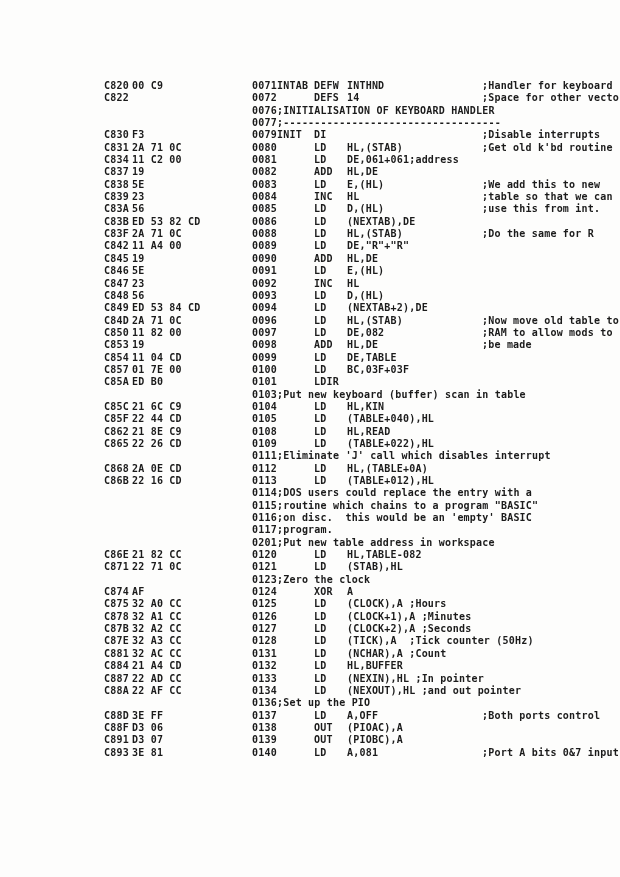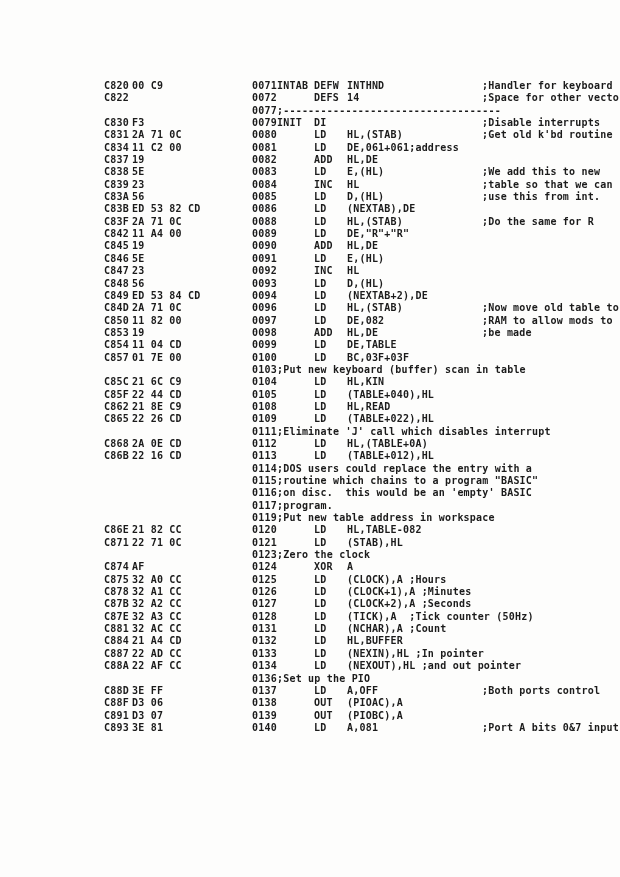--- a/index.html
+++ b/index.html
@@ -25,20 +25,21 @@
   .cmt { left: 332px; margin-left: 46px; }
   .full { left: 173px; }
 </style>
 </head>
 <body>
 
 <div class="page">
   <div class="listing" id="listing">
       <div class="line"><span class="addr">C820</span><span class="bytes">00 C9</span><span class="lno">0071</span><span class="label">INTAB</span><span class="op">DEFW</span><span class="arg">INTHND</span><span class="cmt">;Handler for keyboard</span></div>
       <div class="line"><span class="addr">C822</span><span class="lno">0072</span><span class="op">DEFS</span><span class="arg">14</span><span class="cmt">;Space for other vector</span></div>
+      <div class="line"><span class="lno">0076</span><span class="full">;INITIALISATION OF KEYBOARD HANDLER</span></div>
       <div class="line"><span class="lno">0077</span><span class="full">;-----------------------------------</span></div>
       <div class="line"><span class="addr">C830</span><span class="bytes">F3</span><span class="lno">0079</span><span class="label">INIT</span><span class="op">DI</span><span class="cmt">;Disable interrupts</span></div>
       <div class="line"><span class="addr">C831</span><span class="bytes">2A 71 0C</span><span class="lno">0080</span><span class="op">LD</span><span class="arg">HL,(STAB)</span><span class="cmt">;Get old k'bd routine</span></div>
       <div class="line"><span class="addr">C834</span><span class="bytes">11 C2 00</span><span class="lno">0081</span><span class="op">LD</span><span class="arg">DE,061+061;address</span></div>
       <div class="line"><span class="addr">C837</span><span class="bytes">19</span><span class="lno">0082</span><span class="op">ADD</span><span class="arg">HL,DE</span></div>
       <div class="line"><span class="addr">C838</span><span class="bytes">5E</span><span class="lno">0083</span><span class="op">LD</span><span class="arg">E,(HL)</span><span class="cmt">;We add this to new</span></div>
       <div class="line"><span class="addr">C839</span><span class="bytes">23</span><span class="lno">0084</span><span class="op">INC</span><span class="arg">HL</span><span class="cmt">;table so that we can</span></div>
       <div class="line"><span class="addr">C83A</span><span class="bytes">56</span><span class="lno">0085</span><span class="op">LD</span><span class="arg">D,(HL)</span><span class="cmt">;use this from int.</span></div>
       <div class="line"><span class="addr">C83B</span><span class="bytes">ED 53 82 CD</span><span class="lno">0086</span><span class="op">LD</span><span class="arg">(NEXTAB),DE</span></div>
       <div class="line"><span class="addr">C83F</span><span class="bytes">2A 71 0C</span><span class="lno">0088</span><span class="op">LD</span><span class="arg">HL,(STAB)</span><span class="cmt">;Do the same for R</span></div>
@@ -46,33 +47,34 @@
       <div class="line"><span class="addr">C845</span><span class="bytes">19</span><span class="lno">0090</span><span class="op">ADD</span><span class="arg">HL,DE</span></div>
       <div class="line"><span class="addr">C846</span><span class="bytes">5E</span><span class="lno">0091</span><span class="op">LD</span><span class="arg">E,(HL)</span></div>
       <div class="line"><span class="addr">C847</span><span class="bytes">23</span><span class="lno">0092</span><span class="op">INC</span><span class="arg">HL</span></div>
       <div class="line"><span class="addr">C848</span><span class="bytes">56</span><span class="lno">0093</span><span class="op">LD</span><span class="arg">D,(HL)</span></div>
       <div class="line"><span class="addr">C849</span><span class="bytes">ED 53 84 CD</span><span class="lno">0094</span><span class="op">LD</span><span class="arg">(NEXTAB+2),DE</span></div>
       <div class="line"><span class="addr">C84D</span><span class="bytes">2A 71 0C</span><span class="lno">0096</span><span class="op">LD</span><span class="arg">HL,(STAB)</span><span class="cmt">;Now move old table to</span></div>
       <div class="line"><span class="addr">C850</span><span class="bytes">11 82 00</span><span class="lno">0097</span><span class="op">LD</span><span class="arg">DE,082</span><span class="cmt">;RAM to allow mods to</span></div>
       <div class="line"><span class="addr">C853</span><span class="bytes">19</span><span class="lno">0098</span><span class="op">ADD</span><span class="arg">HL,DE</span><span class="cmt">;be made</span></div>
       <div class="line"><span class="addr">C854</span><span class="bytes">11 04 CD</span><span class="lno">0099</span><span class="op">LD</span><span class="arg">DE,TABLE</span></div>
       <div class="line"><span class="addr">C857</span><span class="bytes">01 7E 00</span><span class="lno">0100</span><span class="op">LD</span><span class="arg">BC,03F+03F</span></div>
+      <div class="line"><span class="addr">C85A</span><span class="bytes">ED B0</span><span class="lno">0101</span><span class="op">LDIR</span></div>
       <div class="line"><span class="lno">0103</span><span class="full">;Put new keyboard (buffer) scan in table</span></div>
       <div class="line"><span class="addr">C85C</span><span class="bytes">21 6C C9</span><span class="lno">0104</span><span class="op">LD</span><span class="arg">HL,KIN</span></div>
       <div class="line"><span class="addr">C85F</span><span class="bytes">22 44 CD</span><span class="lno">0105</span><span class="op">LD</span><span class="arg">(TABLE+040),HL</span></div>
       <div class="line"><span class="addr">C862</span><span class="bytes">21 8E C9</span><span class="lno">0108</span><span class="op">LD</span><span class="arg">HL,READ</span></div>
       <div class="line"><span class="addr">C865</span><span class="bytes">22 26 CD</span><span class="lno">0109</span><span class="op">LD</span><span class="arg">(TABLE+022),HL</span></div>
       <div class="line"><span class="lno">0111</span><span class="full">;Eliminate 'J' call which disables interrupt</span></div>
       <div class="line"><span class="addr">C868</span><span class="bytes">2A 0E CD</span><span class="lno">0112</span><span class="op">LD</span><span class="arg">HL,(TABLE+0A)</span></div>
       <div class="line"><span class="addr">C86B</span><span class="bytes">22 16 CD</span><span class="lno">0113</span><span class="op">LD</span><span class="arg">(TABLE+012),HL</span></div>
       <div class="line"><span class="lno">0114</span><span class="full">;DOS users could replace the entry with a</span></div>
       <div class="line"><span class="lno">0115</span><span class="full">;routine which chains to a program "BASIC"</span></div>
       <div class="line"><span class="lno">0116</span><span class="full">;on disc.  this would be an 'empty' BASIC</span></div>
       <div class="line"><span class="lno">0117</span><span class="full">;program.</span></div>
-      <div class="line"><span class="lno">0119</span><span class="full">;Put new table address in workspace</span></div>
+      <div class="line"><span class="lno">0201</span><span class="full">;Put new table address in workspace</span></div>
       <div class="line"><span class="addr">C86E</span><span class="bytes">21 82 CC</span><span class="lno">0120</span><span class="op">LD</span><span class="arg">HL,TABLE-082</span></div>
       <div class="line"><span class="addr">C871</span><span class="bytes">22 71 0C</span><span class="lno">0121</span><span class="op">LD</span><span class="arg">(STAB),HL</span></div>
       <div class="line"><span class="lno">0123</span><span class="full">;Zero the clock</span></div>
       <div class="line"><span class="addr">C874</span><span class="bytes">AF</span><span class="lno">0124</span><span class="op">XOR</span><span class="arg">A</span></div>
       <div class="line"><span class="addr">C875</span><span class="bytes">32 A0 CC</span><span class="lno">0125</span><span class="op">LD</span><span class="arg">(CLOCK),A ;Hours</span></div>
       <div class="line"><span class="addr">C878</span><span class="bytes">32 A1 CC</span><span class="lno">0126</span><span class="op">LD</span><span class="arg">(CLOCK+1),A ;Minutes</span></div>
       <div class="line"><span class="addr">C87B</span><span class="bytes">32 A2 CC</span><span class="lno">0127</span><span class="op">LD</span><span class="arg">(CLOCK+2),A ;Seconds</span></div>
       <div class="line"><span class="addr">C87E</span><span class="bytes">32 A3 CC</span><span class="lno">0128</span><span class="op">LD</span><span class="arg">(TICK),A  ;Tick counter (50Hz)</span></div>
       <div class="line"><span class="addr">C881</span><span class="bytes">32 AC CC</span><span class="lno">0131</span><span class="op">LD</span><span class="arg">(NCHAR),A ;Count</span></div>
       <div class="line"><span class="addr">C884</span><span class="bytes">21 A4 CD</span><span class="lno">0132</span><span class="op">LD</span><span class="arg">HL,BUFFER</span></div>

